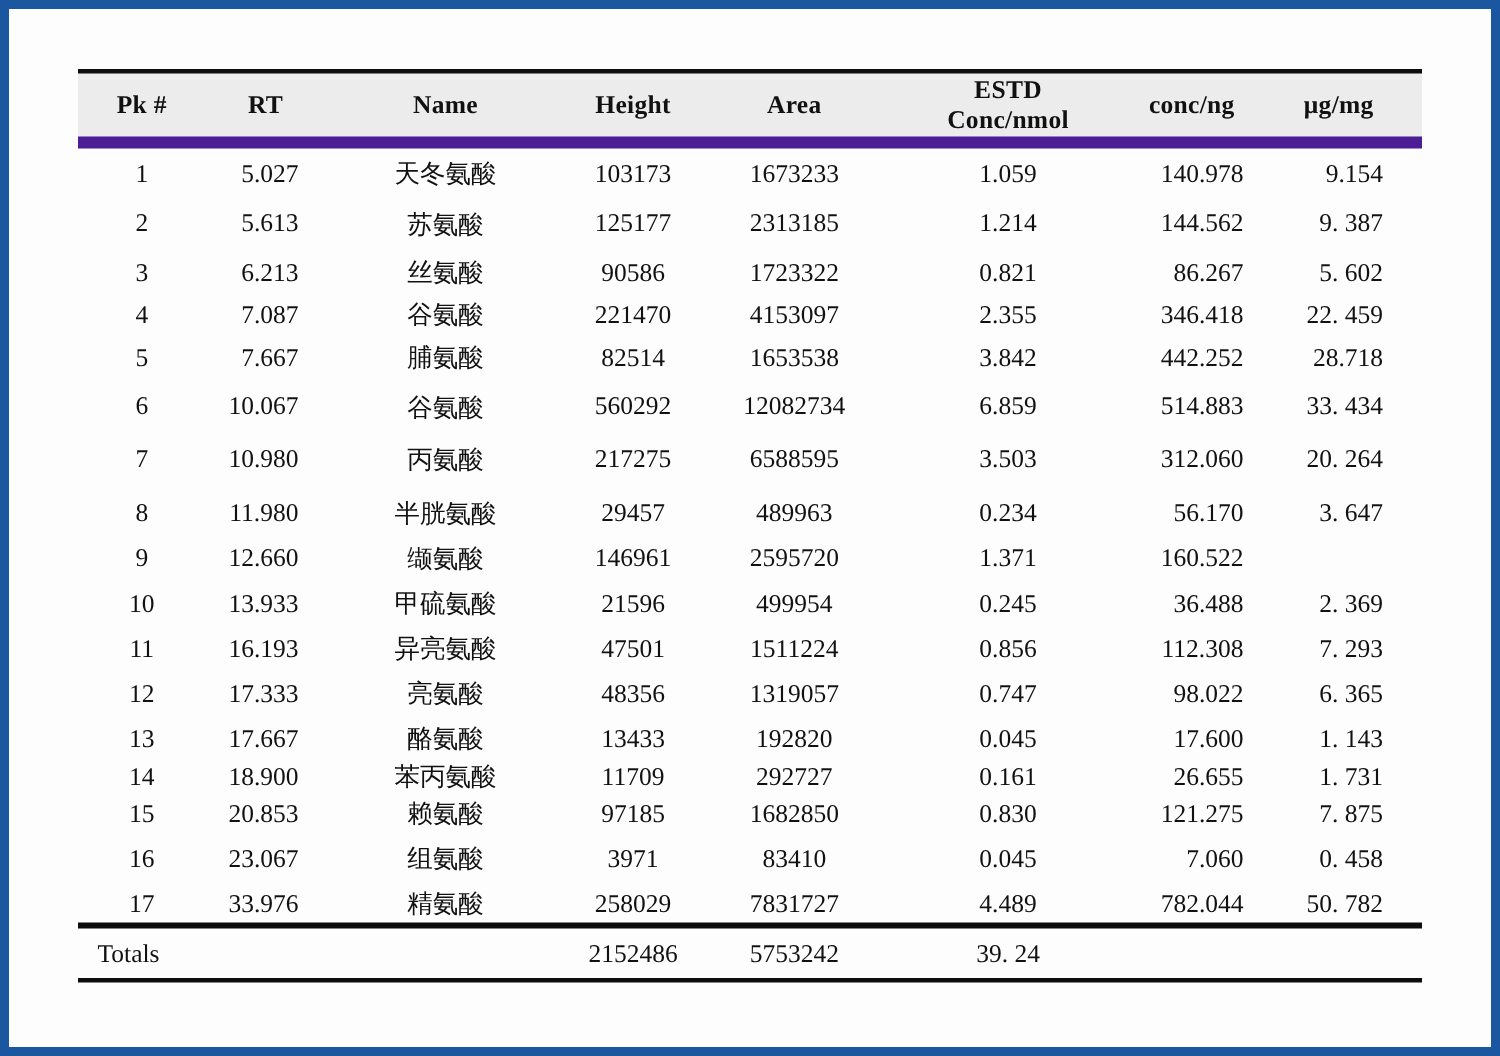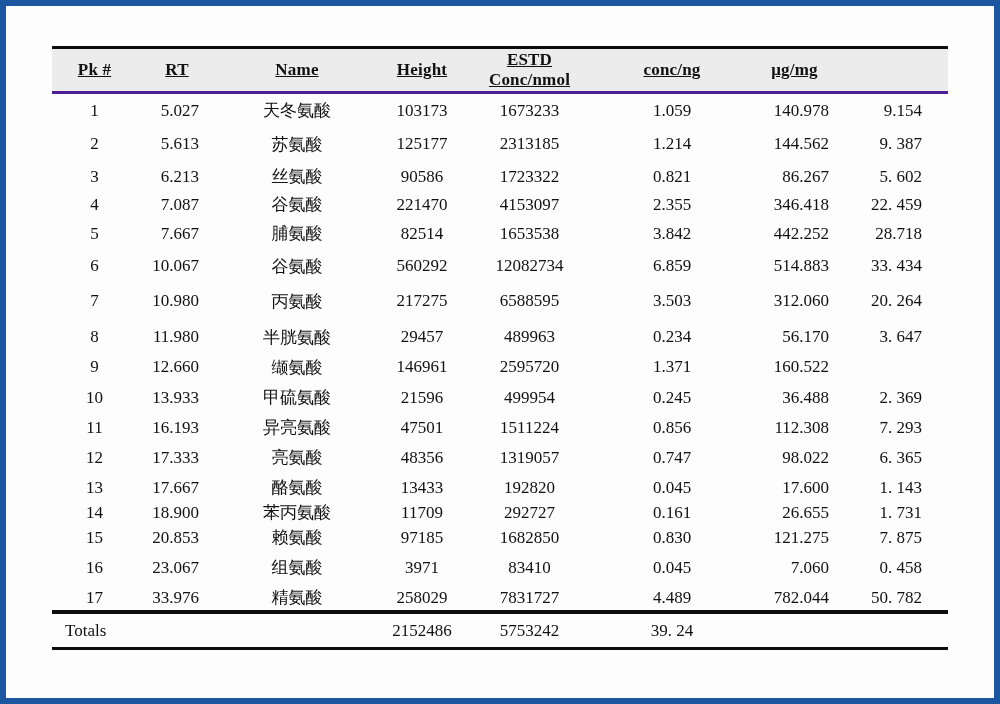--- a/index.html
+++ b/index.html
@@ -20,24 +20,23 @@
     position:absolute;
     left:46px; top:40px;
     width:896px;
   }
   .thead,.tr,.totals{
     display:grid;
     grid-template-columns:85px 80px 160px 90px 125px 160px 85px 111px;
   }
   .thead{
     border-top:3px solid #0d0d0d;
-    border-bottom:3px solid #4c1d95;
+    border-bottom:8px solid #4c1d95;
     background:#ececec;
     height:42px;
-    text-decoration:underline;
   }
   .th{
     display:flex;align-items:center;justify-content:center;
     font-weight:bold;font-size:17px;line-height:1.15;
     letter-spacing:0.2px;
   }
   .th.two-line{flex-direction:column;}
   .td{
     display:flex;align-items:center;justify-content:center;
     font-size:17px;
@@ -80,20 +79,21 @@
 <body>
 
 <div class="frame" style="border-color: rgb(26, 87, 160);">
   <div class="table">
 
     <div class="thead" style="background: rgb(236, 236, 236);">
       <div class="th c1">Pk #</div>
       <div class="th c2">RT</div>
       <div class="th c3">Name</div>
       <div class="th c4">Height</div>
+      <div class="th c5">Area</div>
       <div class="th c6 two-line">
         <span>ESTD</span>
         <span>Conc/nmol</span>
       </div>
       <div class="th c7">conc/ng</div>
       <div class="th c8">μg/mg</div>
     </div>
 
     <div class="tbody" id="tbody">
         <div class="tr">

